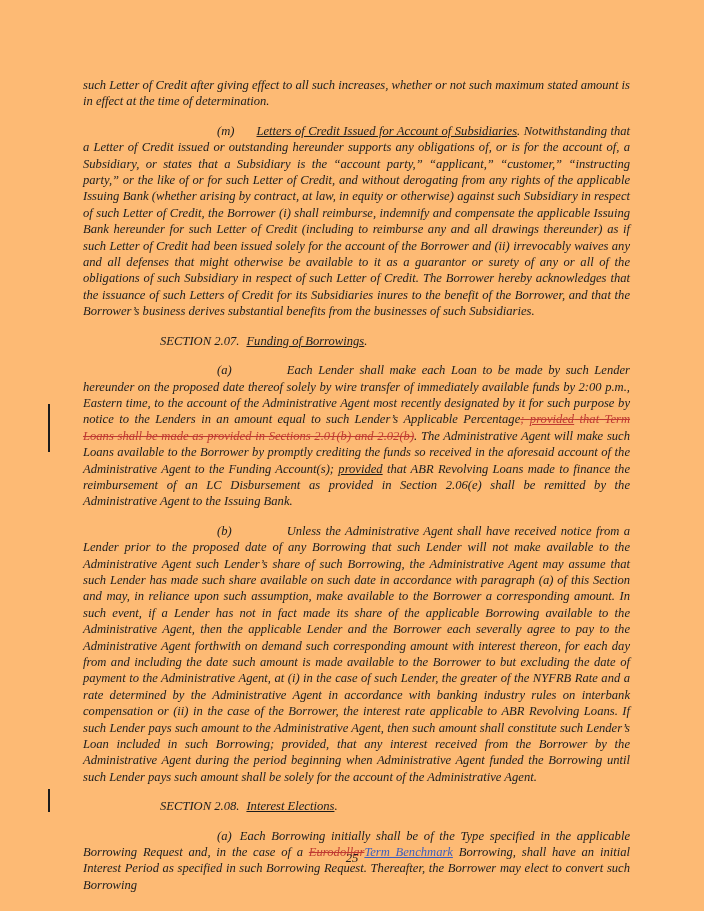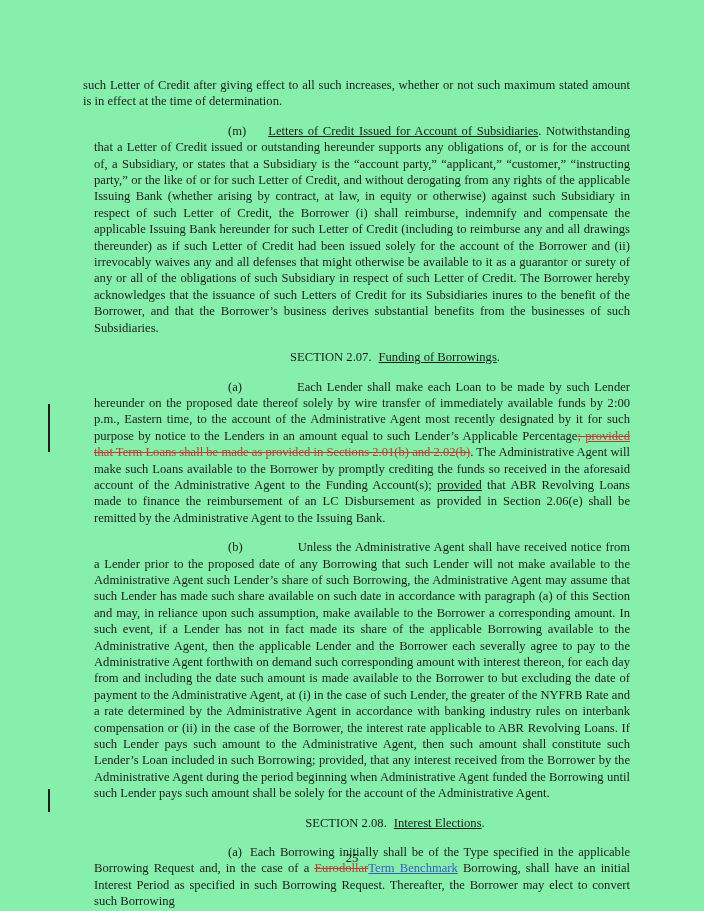--- a/index.html
+++ b/index.html
@@ -4,30 +4,30 @@
 <style>
   html,body{margin:0;padding:0;}
   body{
     width:704px;height:911px;
     background:#ffffff;
     font-family:"Liberation Serif","DejaVu Serif",serif;
     color:#1c1c1c;
     position:relative;
     overflow:hidden;
   }
-  .page{position:absolute;inset:0;background:#86efac;}
+  .page{position:absolute;inset:0;background:#fdba74;font-style:italic;}
   .content{
     position:absolute;left:83px;top:77px;width:547px;
     font-size:12.6px;line-height:16.4px;
     text-align:justify;
   }
   p{margin:0 0 13px 0;}
   .p-cont{text-indent:0;}
-  .p-ind{text-indent:134px;margin-left:11px;}
-  .h-section{text-indent:77px;margin:0 0 13px 0;text-align:center;}
+  .p-ind{text-indent:134px;}
+  .h-section{text-indent:77px;margin:0 0 13px 0;text-align:left;}
   .gap{display:inline-block;height:1px;}
   .gap-m{width:22px;}
   .gap-tab{width:55px;}
   .gap-sm{width:8px;}
   .gap-h{width:7px;}
   .u{text-decoration:underline;}
   .del{color:var(--del,#bf3a32);text-decoration:line-through;}
   .del-u{color:var(--del,#bf3a32);text-decoration:line-through underline;}
   .ins{color:var(--ins,#3c5dbe);text-decoration:underline;}
   .changebar{position:absolute;left:48px;width:2px;background:#1c1c1c;}

